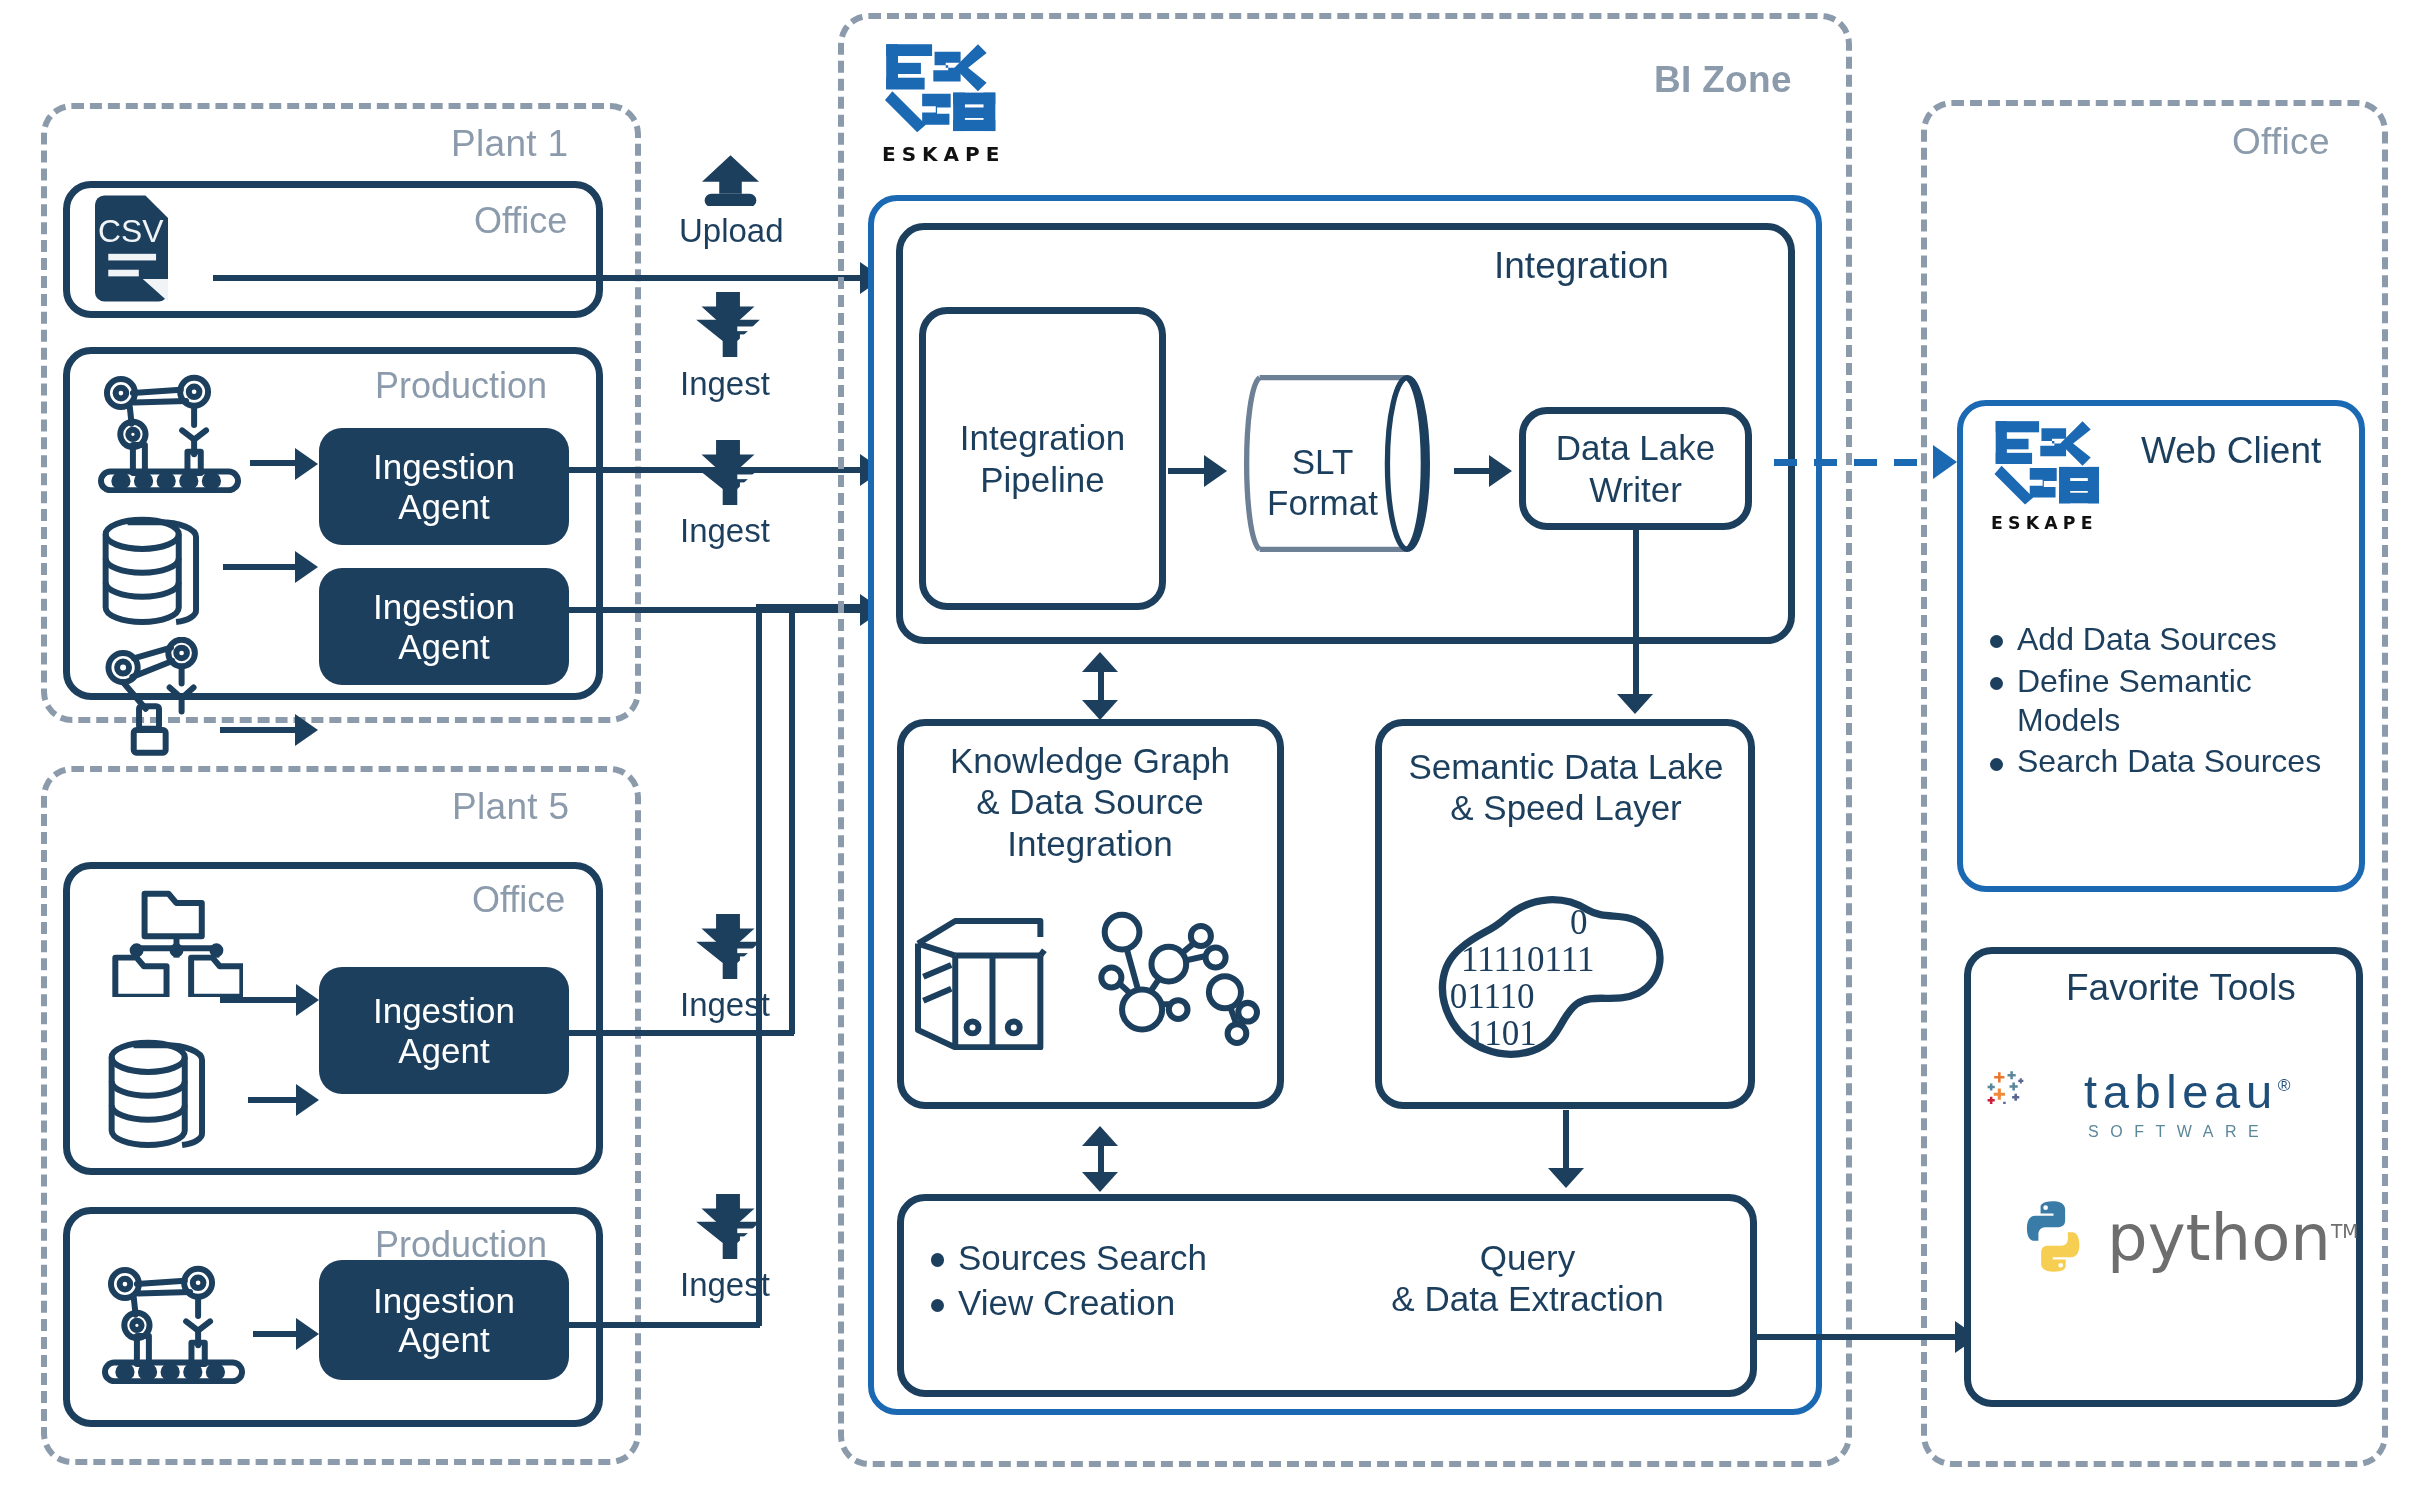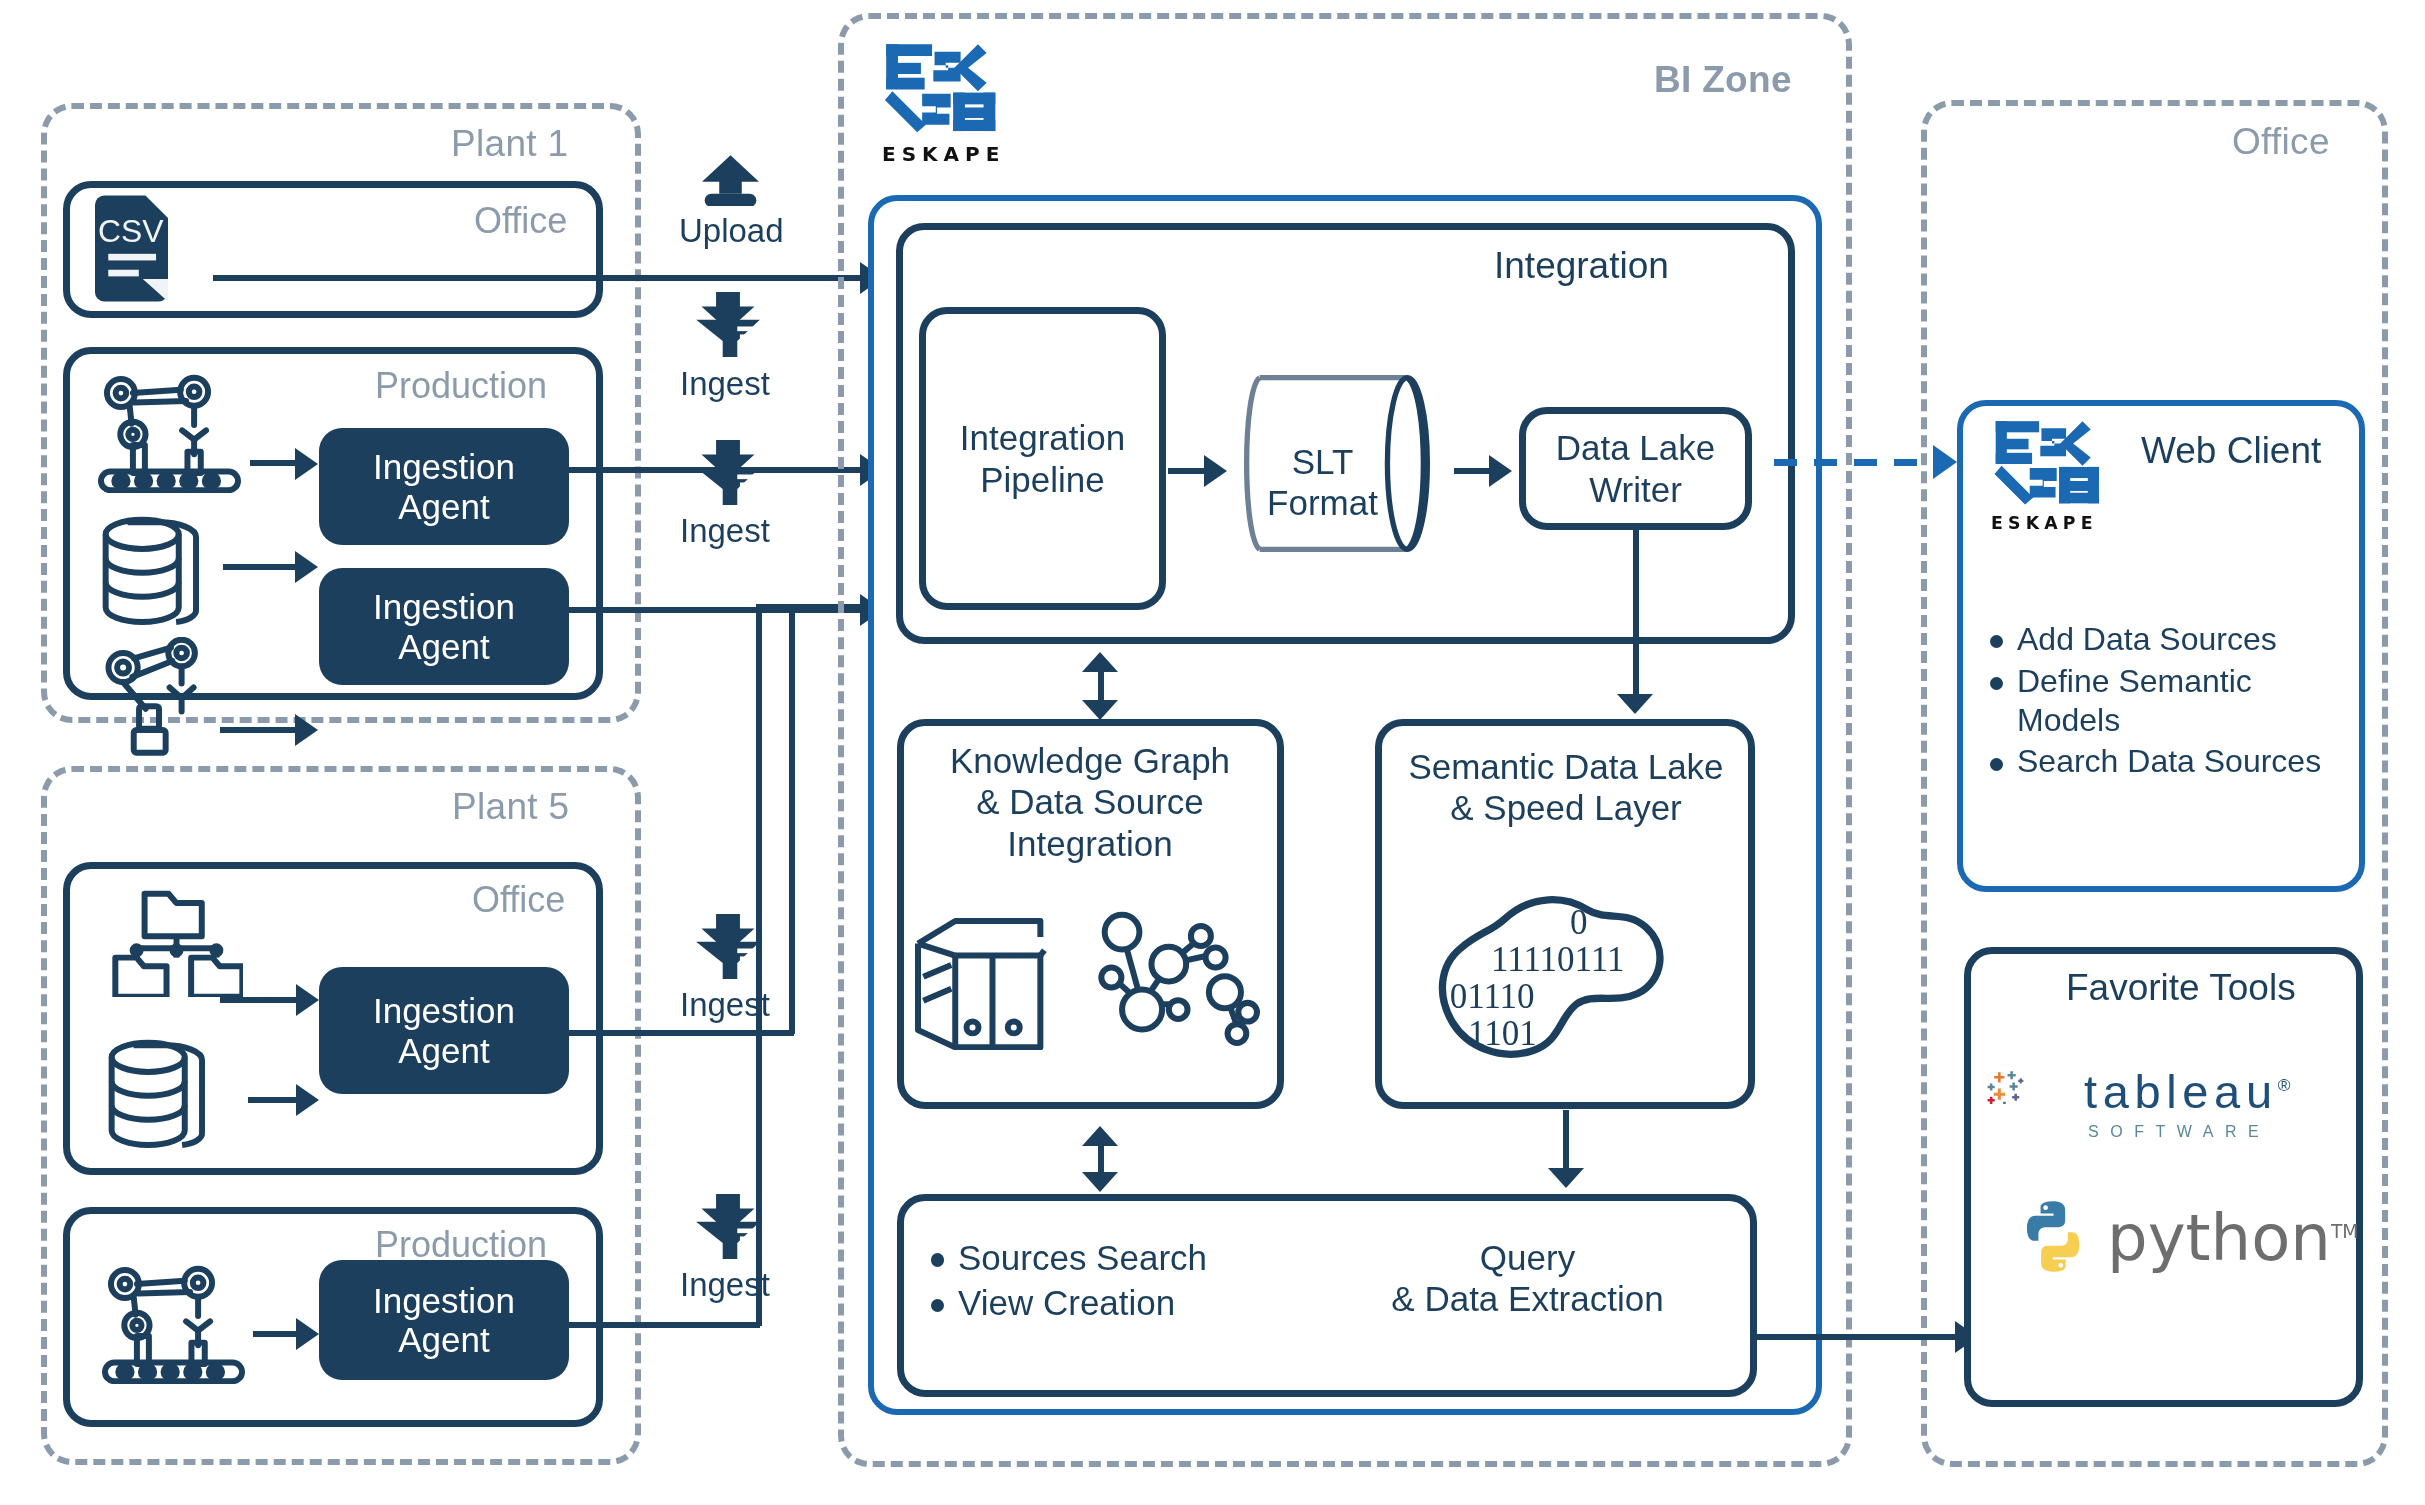--- a/index.html
+++ b/index.html
@@ -477,21 +477,21 @@
 
   <div class="abs" style="left:1426px;top:887px;width:253px;height:173px;">
     <svg viewBox="0 0 380 260" width="253" height="173" fill="none" stroke="#1d3f5e" stroke-width="11" stroke-linejoin="round">
       <path d="M118,48 C160,10 210,14 242,34 C272,52 300,34 330,60 C364,90 356,142 318,160
                C284,176 250,158 226,176 C200,196 202,232 160,246
                C112,262 62,240 40,204 C16,164 20,118 52,92 C80,68 96,68 118,48 Z"></path>
     </svg>
   </div>
   <div class="abs" style="left:1439px;top:904px;width:240px;color:#1d3f5e;font-family:'Liberation Serif',serif;font-size:35px;line-height:1.06;">
     <div style="margin-left:131px;">0</div>
-    <div style="margin-left:52px;">11110111</div>
+    <div style="margin-left:22px;">11110111</div>
     <div style="margin-left:10.7px;">01110</div>
     <div style="margin-left:29px;">1101</div>
   </div>
 
   <div class="arrow-u" style="left:1082px;top:1126px;"></div>
   <div class="vline" style="left:1098px;top:1140px;height:37px;"></div>
   <div class="arrow-d" style="left:1082px;top:1172px;"></div>
 
   <div class="vline" style="left:1563px;top:1110px;height:65px;"></div>
   <div class="arrow-d" style="left:1548px;top:1168px;"></div>

